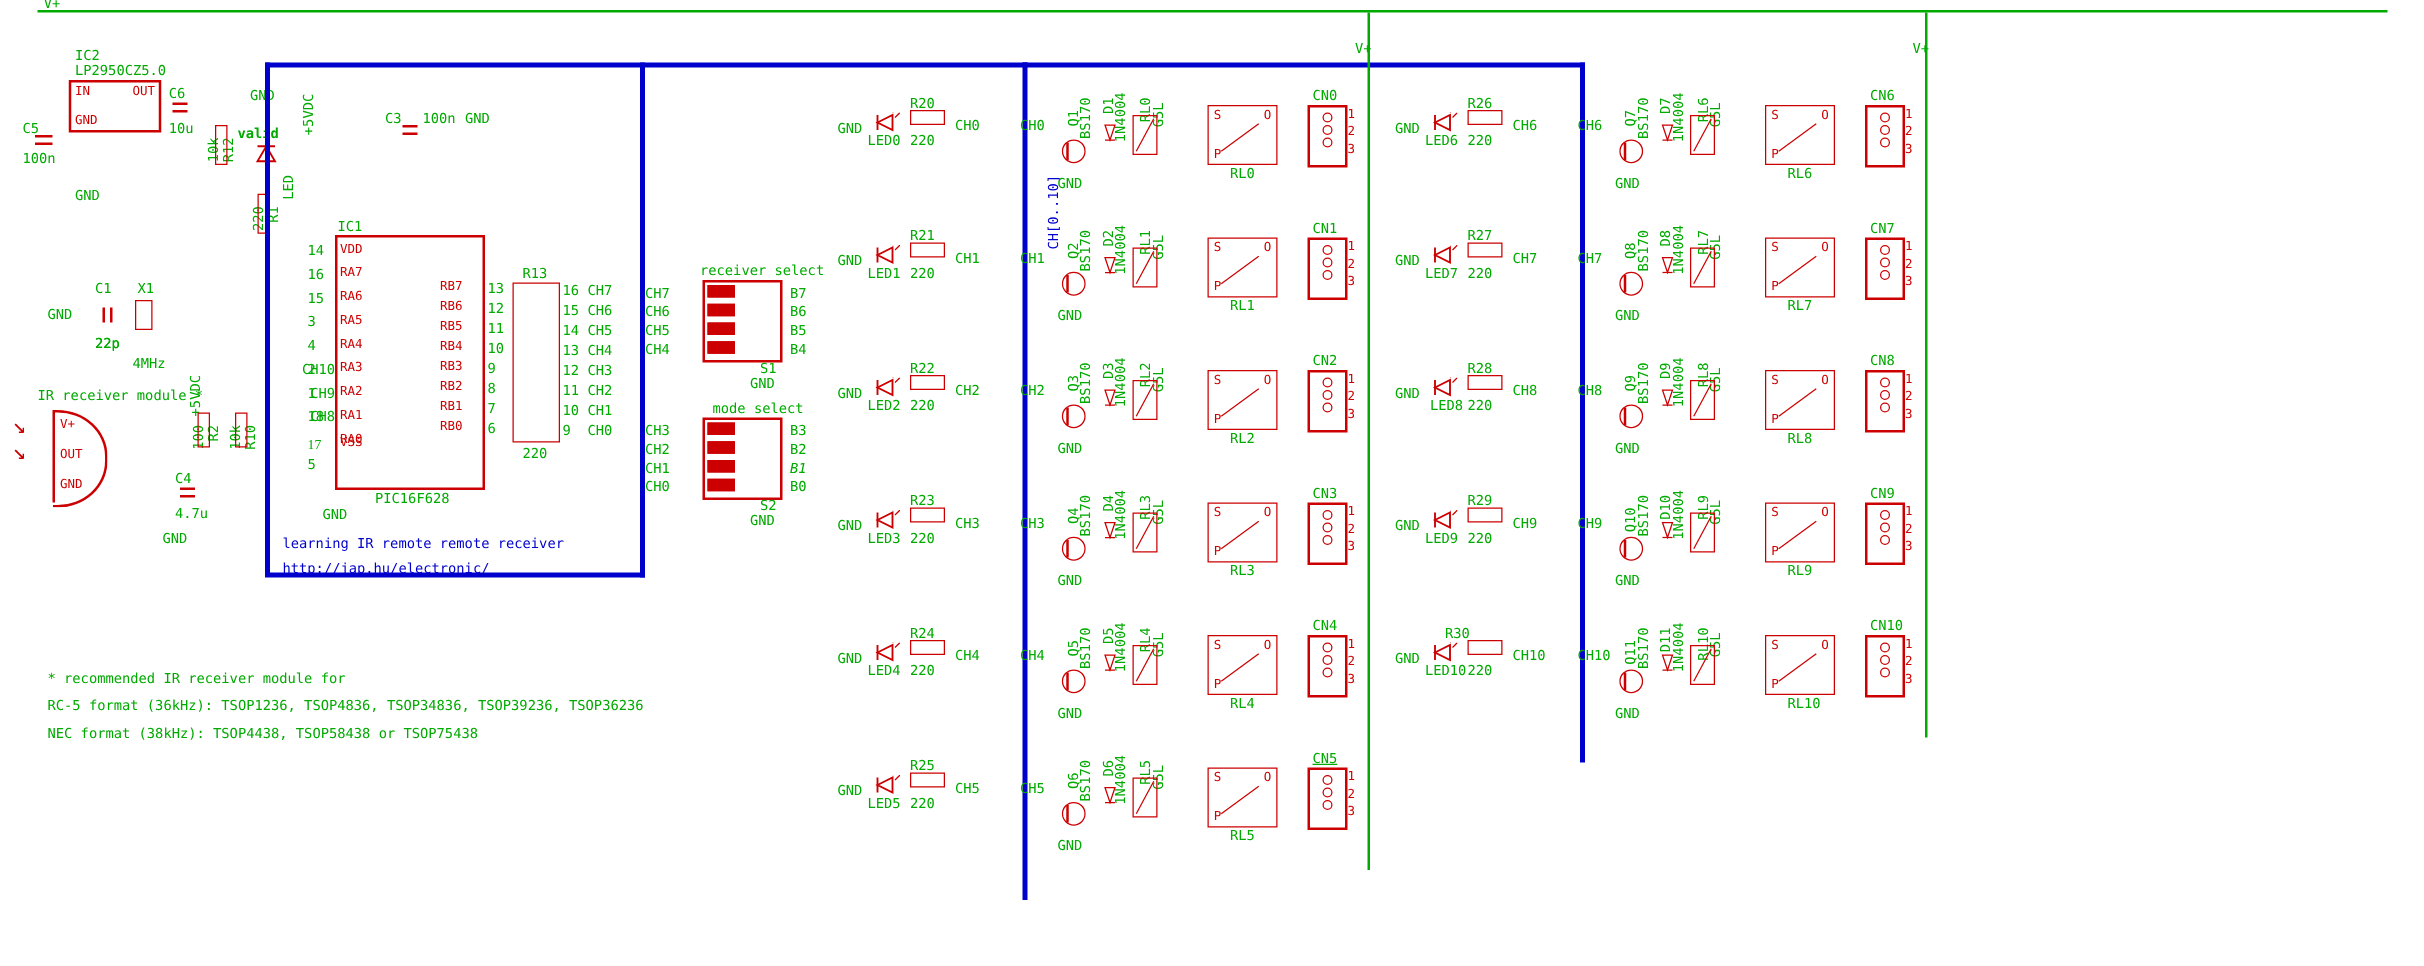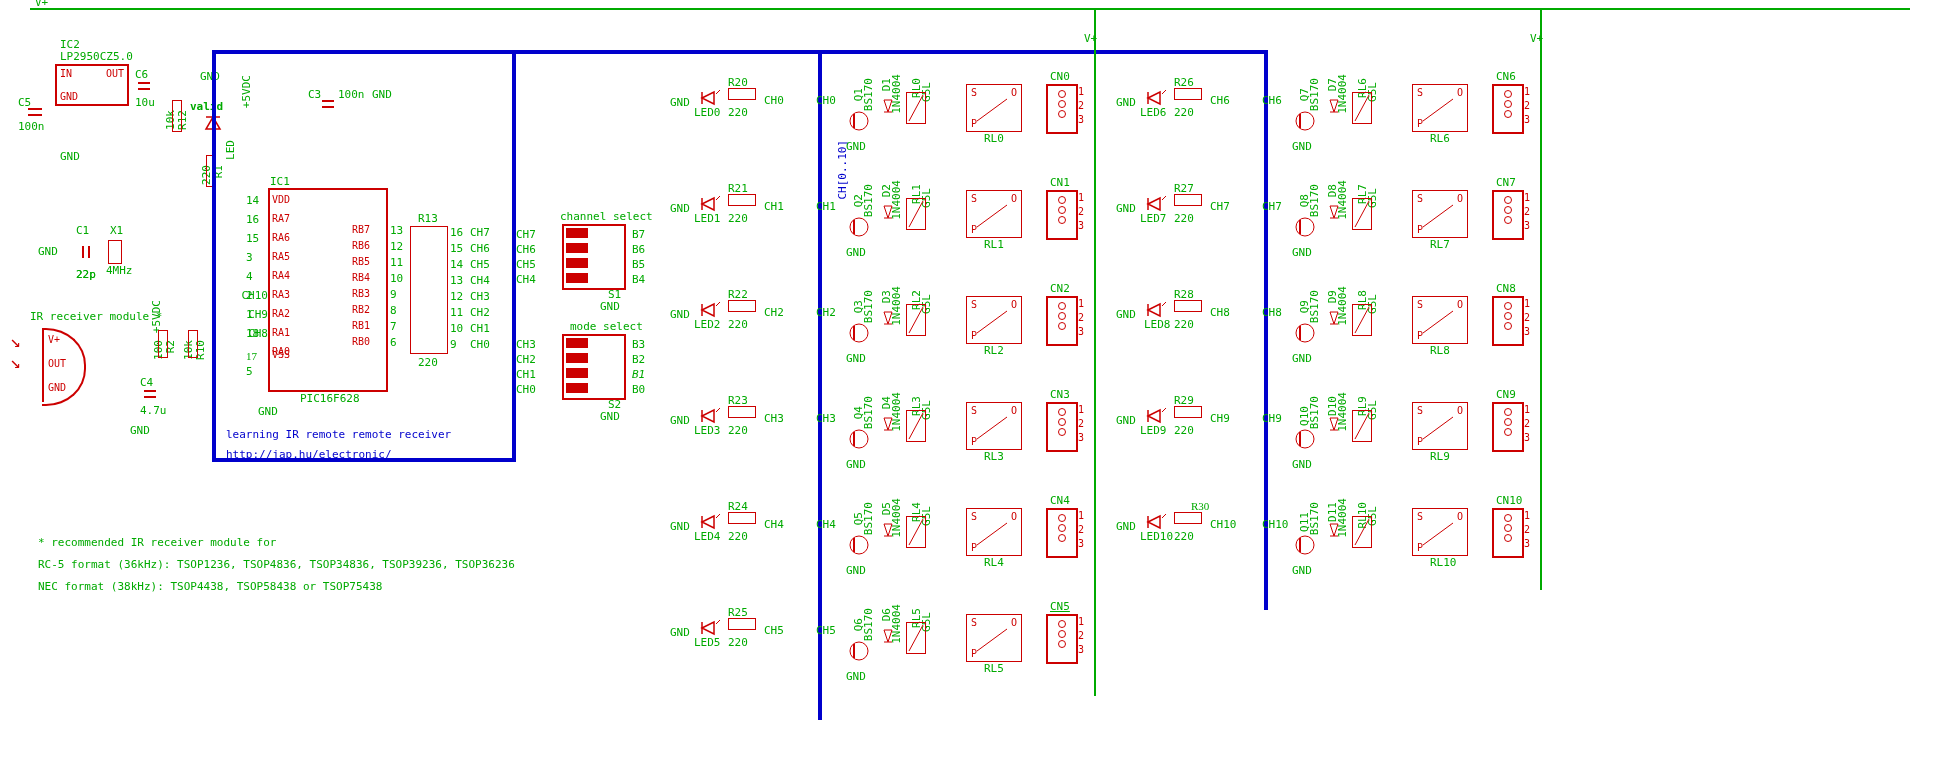--- a/index.html
+++ b/index.html
@@ -93,21 +93,21 @@
 <div class="label green" style="left:338px; top:88px;">100n</div>
 <div style="position:absolute; left:322px; top:100px; width:12px; height:4px; border-top:2px solid #cc0000; border-bottom:2px solid #cc0000;"></div>
 <div class="label green" style="left:372px; top:88px;">GND</div>
 
 <div class="label green" style="left:76px; top:224px;">C1</div>
 <div class="label green" style="left:76px; top:268px;">22p</div>
 <div style="position:absolute; left:82px; top:246px; width:4px; height:12px; border-left:2px solid #cc0000; border-right:2px solid #cc0000;"></div>
 <div class="label green" style="left:38px; top:245px;">GND</div>
 <div class="label green" style="left:110px; top:224px;">X1</div>
 <div style="position:absolute; left:108px; top:240px; width:12px; height:22px; border:1px solid #cc0000;"></div>
-<div class="label green" style="left:106px; top:264px;">4MHz</div>
+<div class="label green" style="left:106px; top:284px;">4MHz</div>
 <div class="label green" style="left:76px; top:268px;">22p</div>
 
 <div class="label green" style="left:30px; top:310px;">IR receiver module *</div>
 <div style="position:absolute; left:42px; top:328px; width:42px; height:74px; border:2px solid #cc0000; border-left:none; border-radius:0 40px 40px 0/0 37px 37px 0;"></div>
 <div style="position:absolute; left:42px; top:328px; width:1px; height:74px; border-left:2px solid #cc0000;"></div>
 <div class="pin-label label" style="left:48px; top:334px;">V+</div>
 <div class="pin-label label" style="left:48px; top:358px;">OUT</div>
 <div class="pin-label label" style="left:48px; top:382px;">GND</div>
 
 <div style="position:absolute; left:10px; top:330px; color:#cc0000; font-size:18px;">↘<br>↘</div>
@@ -195,21 +195,21 @@
      <div style="position:absolute; top:64px; left:20px;" class="green">CH3</div>
     <div style="position:absolute; top:80px; left:0;" class="green">11</div>
      <div style="position:absolute; top:80px; left:20px;" class="green">CH2</div>
     <div style="position:absolute; top:96px; left:0;" class="green">10</div>
      <div style="position:absolute; top:96px; left:20px;" class="green">CH1</div>
     <div style="position:absolute; top:112px; left:0;" class="green">9</div>
      <div style="position:absolute; top:112px; left:20px;" class="green">CH0</div>
   </div>
 <div class="label green" style="left:418px; top:356px;">220</div>
 
-<div class="label green" style="left:560px; top:210px;">channel select</div>
+<div class="label green" style="left:560px; top:210px;">receiver select</div>
 <div style="position:absolute; left:562px; top:224px; width:60px; height:62px; border:2px solid #cc0000;"></div>
 <div id="chsel-lines" style="position:absolute; left:516px; top:228px;">
     <div style="position:absolute; top:0px; left:0;" class="green">CH7</div>
      <div style="position:absolute; top:0px; left:50px; width:54px; height:10px;">
        <div style="width:20px;height:8px;border:1px solid #cc0000;background:#cc0000;display:inline-block;"></div>
      </div>
      <div style="position:absolute; top:0px; left:116px;" class="green">B7</div>
     <div style="position:absolute; top:15px; left:0;" class="green">CH6</div>
      <div style="position:absolute; top:15px; left:50px; width:54px; height:10px;">
        <div style="width:20px;height:8px;border:1px solid #cc0000;background:#cc0000;display:inline-block;"></div>
@@ -939,21 +939,21 @@
     <span class="green" style="position:absolute; left:0; top:28px;">GND</span>
     <span style="position:absolute; left:30px; top:22px;">
       <svg width="20" height="16">
           <polygon points="2,8 14,2 14,14" fill="none" stroke="#cc0000" stroke-width="1.5"></polygon>
           <line x1="2" y1="2" x2="2" y2="14" stroke="#cc0000" stroke-width="1.5"></line>
           <line x1="14" y1="0" x2="18" y2="-4" stroke="#cc0000"></line>
           <line x1="16" y1="4" x2="20" y2="0" stroke="#cc0000"></line>
         </svg>
     </span>
     <span style="position:absolute; left:58px; top:20px; width:26px; height:10px; border:1px solid #cc0000;"></span>
-    <span class="green" style="position:absolute; left:75px; top:8px;font-family:Liberation Serif, serif;">R30</span>
+    <span class="green" style="position:absolute; left:40px; top:8px;">R30</span>
     <span class="green" style="position:absolute; left:24px; top:38px;">LED10</span>
     <span class="green" style="position:absolute; left:58px; top:38px;">220</span>
     <span class="green" style="position:absolute; left:94px; top:26px;">CH10</span>
 
     <span class="green" style="position:absolute; left:146px; top:26px;">CH10</span>
 
     <span class="green vlabel" style="position:absolute; left:182px; top:20px;">Q11</span>
     <span class="green vlabel" style="position:absolute; left:192px; top:10px;">BS170</span>
     <span style="position:absolute; left:178px; top:42px;">
       <svg width="22" height="22">

